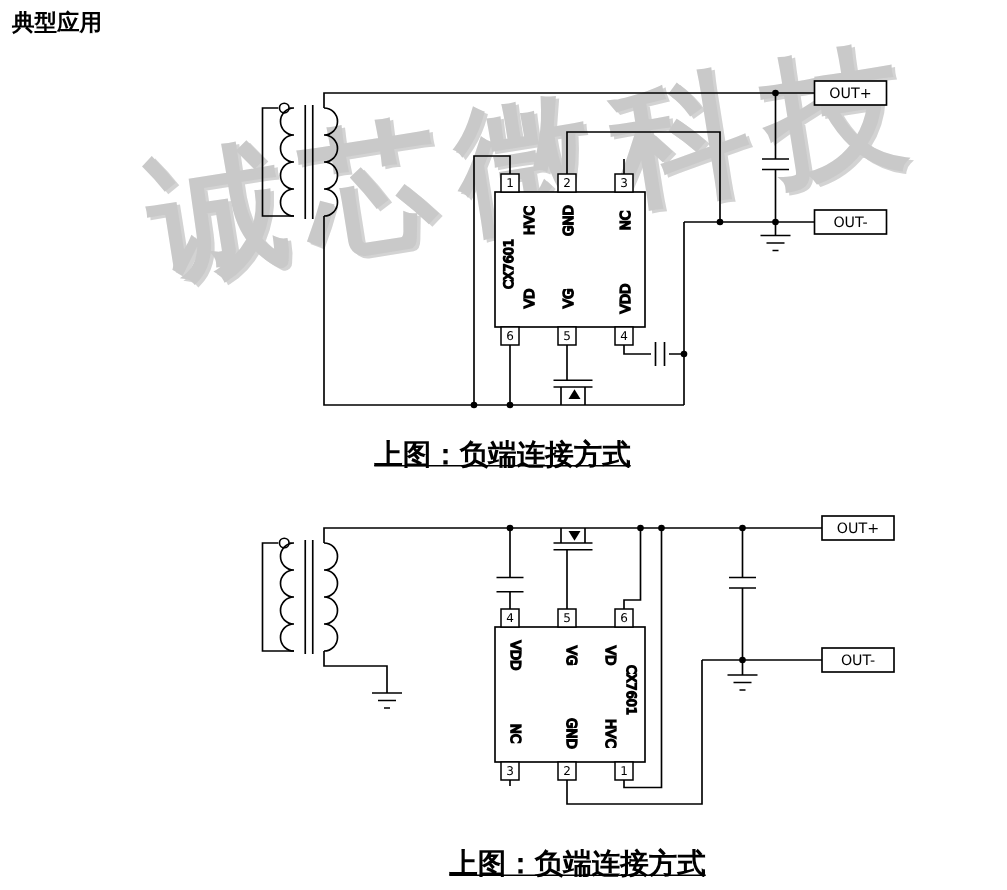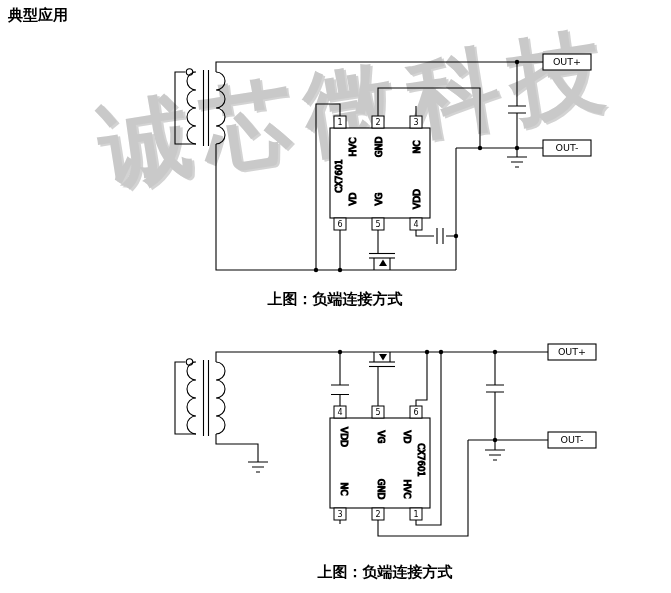--- a/index.html
+++ b/index.html
@@ -23,23 +23,24 @@
     text-shadow: 2px 2px 0 rgba(130,130,130,0.35);
     transform: rotate(-9deg);
     transform-origin: 0 50%;
     white-space: nowrap;
     font-family: "DejaVu Serif", "Liberation Serif", serif;
     user-select: none;
   }
   svg.schematic { position: absolute; left: 0; top: 0; }
   .caption {
     position: absolute;
-    font-size: 15px; font-weight: bold;
+    font-size: 19px; font-weight: bold;
     transform: translateX(-50%);
     white-space: nowrap;
+    text-decoration: underline;
   }
   #caption-top { left: 335px; top: 290px; }
   #caption-bottom { left: 385px; top: 563px; }
   svg text { font-family: "DejaVu Sans", "Liberation Sans", sans-serif; fill: #000; }
 </style>
 </head>
 <body>
 
 <div class="watermark">诚芯微科技</div>
 

